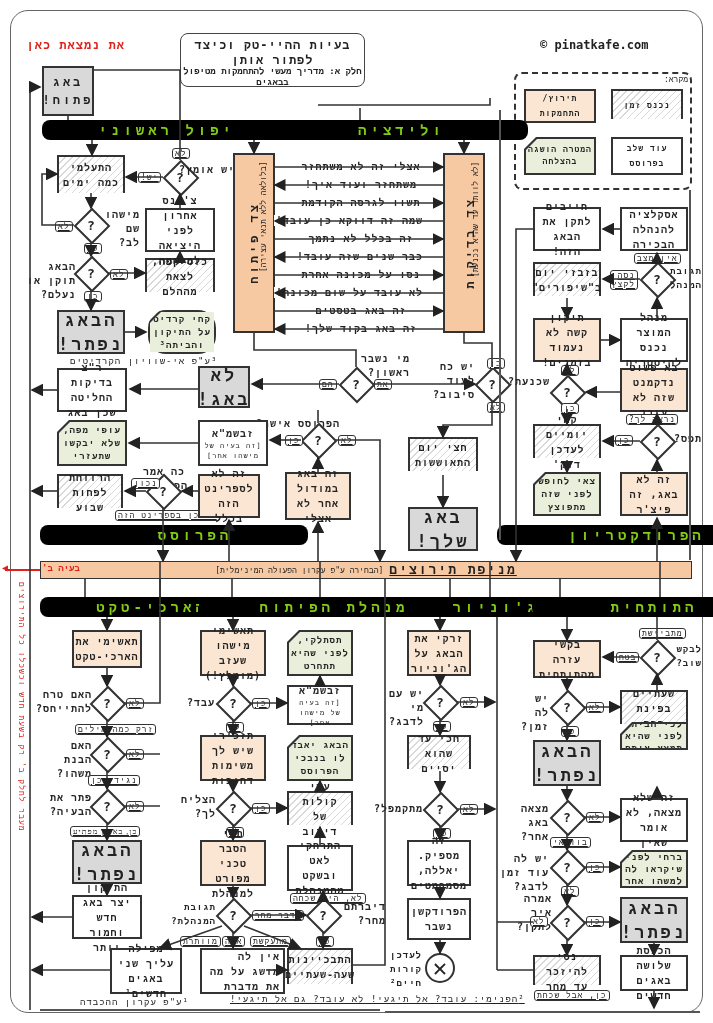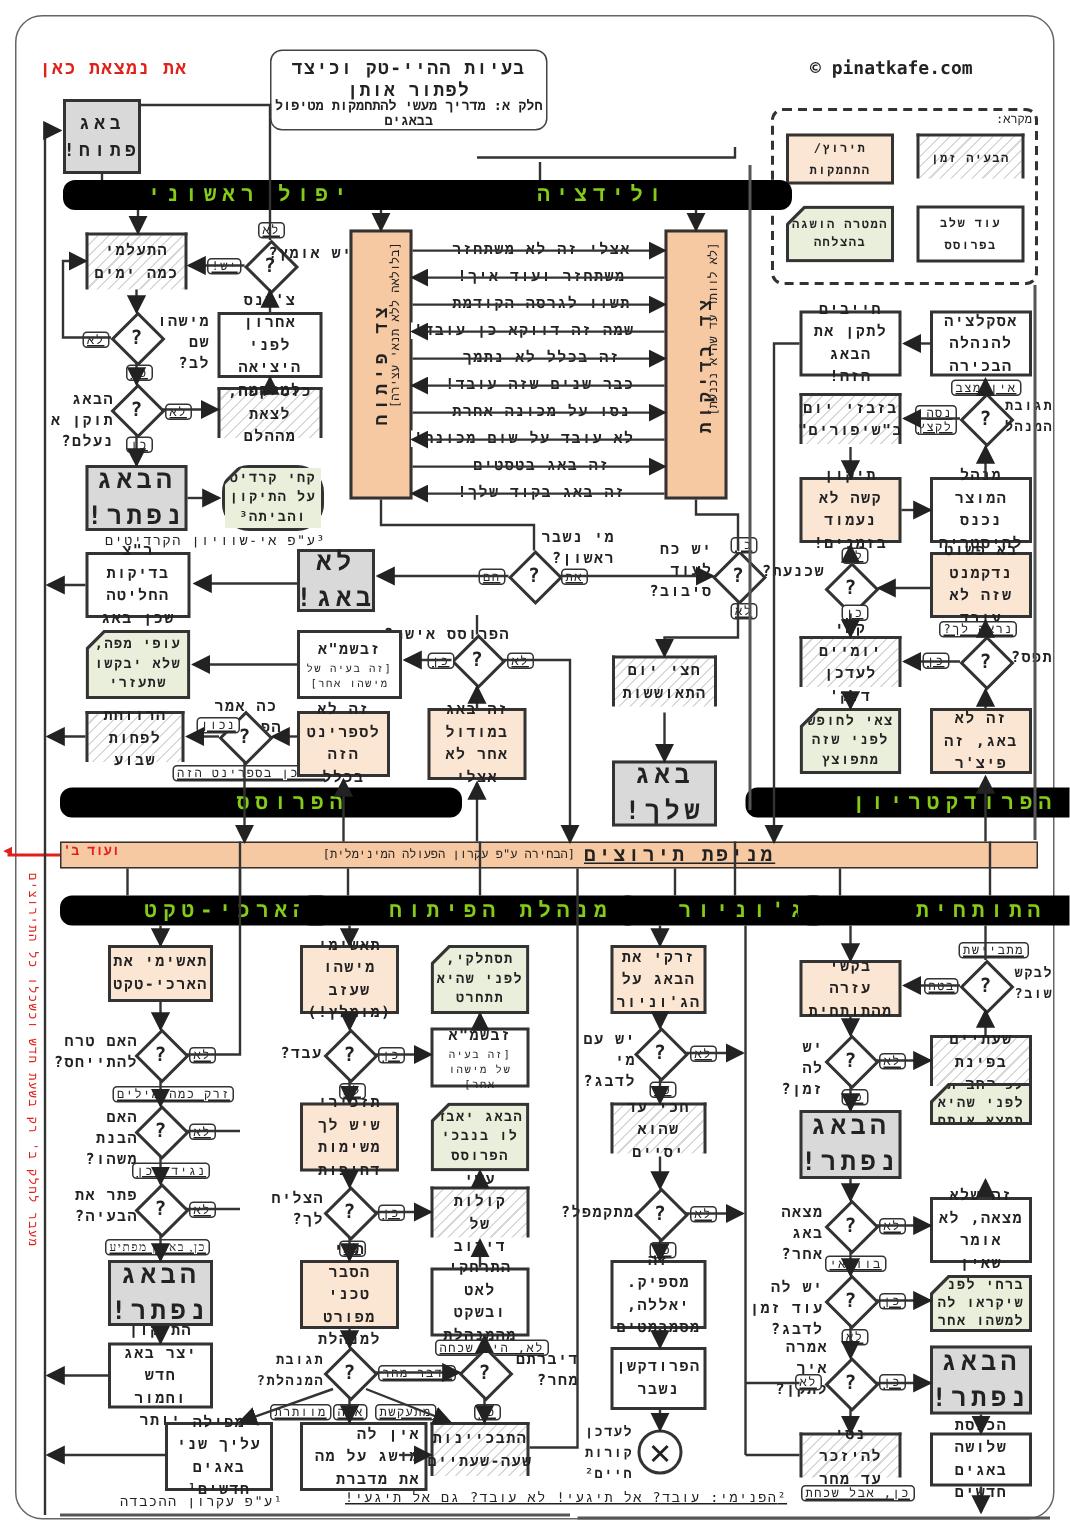--- a/index.html
+++ b/index.html
@@ -31,39 +31,39 @@
 <div class="frame"></div>
 
 <div class="abs red" style="left:20px;top:38px;width:105px;font-size:12px;font-weight:bold;direction:rtl;text-align:right;letter-spacing:1px;">את נמצאת כאן</div>
 <div class="abs" style="left:180px;top:33px;width:185px;height:54px;border:1.5px solid #444;border-radius:8px;"></div>
 <div class="abs" style="left:180px;top:38px;width:185px;text-align:center;font-size:12px;font-weight:bold;direction:rtl;letter-spacing:1px;">בעיות ההיי-טק וכיצד לפתור אותן</div>
 <div class="abs" style="left:180px;top:66px;width:185px;text-align:center;font-size:9px;direction:rtl;font-weight:bold;">חלק א: מדריך מעשי להתחמקות מטיפול בבאגים</div>
 <div class="abs" style="left:540px;top:38px;width:160px;font-size:12px;font-weight:bold;">© pinatkafe.com</div>
 
 <div class="abs" style="left:514px;top:72px;width:178px;height:118px;border:2px dashed #333;border-radius:8px;"></div>
 <div class="abs" style="left:640px;top:75px;width:48px;font-size:8px;direction:rtl;">מקרא:</div>
-<div class="box hatch" style="left:611px;top:89px;width:72px;height:30px;font-size:8px;">הבעיה זמן</div>
+<div class="box hatch" style="left:611px;top:89px;width:72px;height:30px;font-size:8px;">נכנס זמן</div>
 <div class="box peach" style="left:524px;top:89px;width:72px;height:34px;font-size:8px;">תירוץ/ התחמקות</div>
 <div class="box" style="left:611px;top:137px;width:72px;height:38px;font-size:8px;">עוד שלב בפרוסס</div>
 <div class="greenwrap" style="left:524px;top:137px;width:72px;height:38px;">
     <div class="in" style="font-size:8px;line-height:12px;">המטרה הושגה בהצלחה</div>
   </div>
 
 <div class="box gray" style="left:42px;top:66px;width:52px;height:50px;font-size:12px;line-height:18px;">באג פתוח!</div>
 
 <div class="banner" style="left:42px;top:120px;width:178px;height:20px;">טיפול ראשוני</div>
 <div class="banner" style="left:233px;top:120px;width:253px;height:20px;">ולידציה</div>
 <div class="banner" style="left:40px;top:525px;width:226px;height:20px;">הפרוסס</div>
 <div class="banner" style="left:497px;top:525px;width:195px;height:20px;">הפרודקטריון</div>
 
 <div class="abs" style="left:40px;top:561px;width:652px;height:18px;background:#f7c9a3;border:1.5px solid #333;display:flex;align-items:center;justify-content:center;direction:rtl;">
   <span style="font-size:13px;font-weight:bold;letter-spacing:2px;margin-left:6px;text-decoration:underline;">מניפת תירוצים</span>
   <span style="font-size:8px;">[הבחירה ע"פ עקרון הפעולה המינימלית]</span>
 </div>
-<div class="abs red" style="left:42px;top:563px;font-size:9px;direction:rtl;font-weight:bold;">ועוד ב'</div>
+<div class="abs red" style="left:42px;top:563px;font-size:9px;direction:rtl;font-weight:bold;">בעיה ב'</div>
 <div class="abs" style="left:5px;top:569px;width:35px;height:1.5px;background:#e0201a;"></div>
 <div class="abs red" style="left:2px;top:562px;font-size:10px;">◀</div>
 <div class="abs red" style="left:12px;top:582px;width:14px;writing-mode:vertical-rl;font-size:8px;letter-spacing:1px;direction:rtl;">מעבר לחלק ב' רק בשעת חדש וכשכלו כל התירוצים</div>
 
 <div class="banner" style="left:40px;top:597px;width:140px;height:20px;">הארכי-טקט</div>
 <div class="banner" style="left:199px;top:597px;width:186px;height:20px;">מנהלת הפיתוח</div>
 <div class="banner" style="left:410px;top:597px;width:100px;height:20px;">הג'וניור</div>
 <div class="banner" style="left:532px;top:597px;width:160px;height:20px;">התותחית</div>
 
 <div class="box hatch" style="left:57px;top:155px;width:68px;height:38px;">התעלמי כמה ימים</div>

